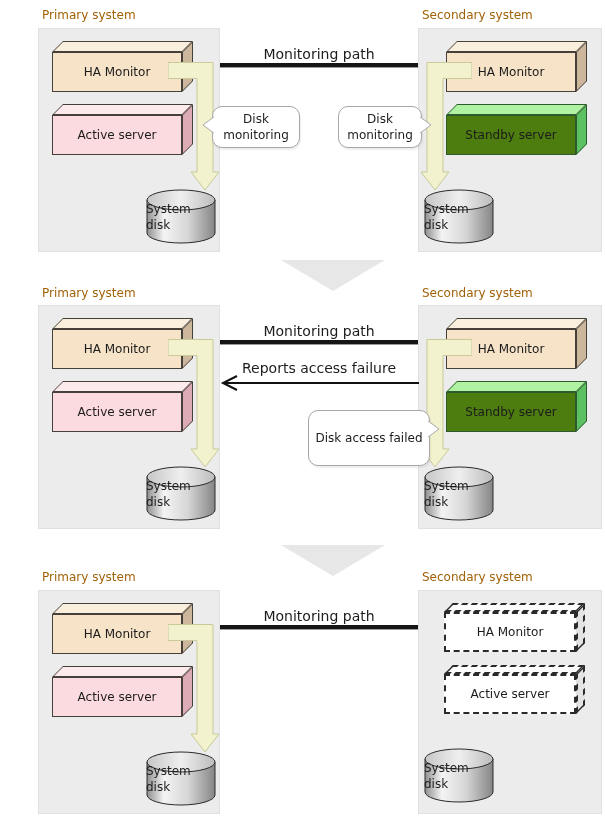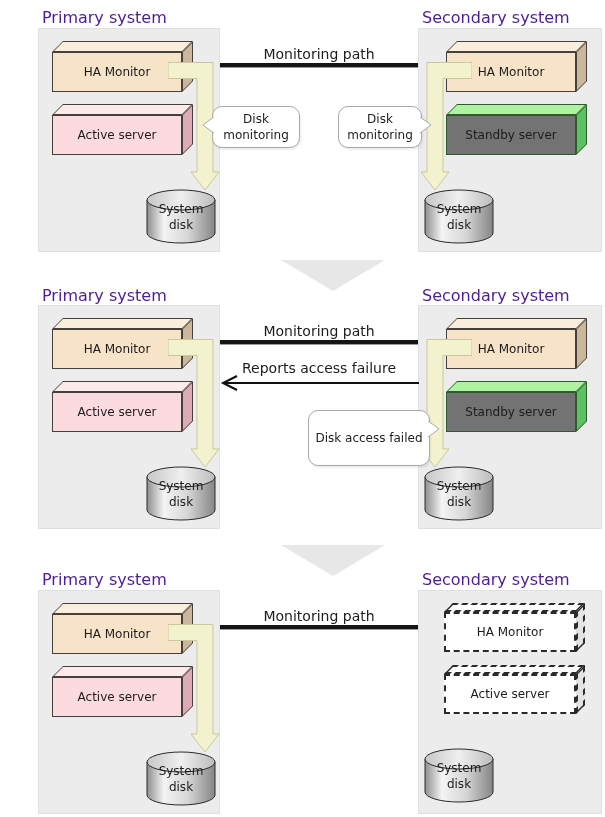--- a/index.html
+++ b/index.html
@@ -5,46 +5,46 @@
   html,body { margin:0; padding:0; background:#fff; }
   .stage {
     position:relative; width:605px; height:817px; background:#ffffff;
     font-family:"DejaVu Sans","Liberation Sans",sans-serif; color:#1c1c1c;
     overflow:hidden;
   }
   .abs { position:absolute; }
 
   
   .syspanel { position:absolute; width:180px; height:222px; background:#ececec; border:1px solid #e0e0e0; z-index:0; }
-  .sys-title { position:absolute; font-size:16px; color:#4c1d95; white-space:nowrap; z-index:1; }
+  .sys-title { position:absolute; font-size:12px; color:#a16207; white-space:nowrap; z-index:1; }
 
   
   .b3 { position:absolute; width:128px; height:38px; border:1px solid #45413a;
         display:flex; align-items:center; justify-content:center; z-index:2; }
   .b3 .lbl { position:relative; font-size:12px; white-space:nowrap; }
   .b3::before { content:""; position:absolute; left:-1px; top:-12px; width:calc(100% + 2px); height:11px;
         border:1px solid #45413a; box-sizing:border-box; transform:skewX(-45deg); transform-origin:0 100%; }
   .b3::after { content:""; position:absolute; top:-1px; right:-12px; width:11px; height:calc(100% + 2px);
         border:1px solid #45413a; box-sizing:border-box; transform:skewY(-45deg); transform-origin:0 0; }
   .c-tan   { background:#f6e3c8; }
   .c-tan::before  { background:#f9efdc; }
   .c-tan::after   { background:#cdb79c; }
   .c-pink  { background:#fcdbe0; }
   .c-pink::before { background:#fdeaec; }
   .c-pink::after  { background:#dcabb5; }
-  .c-green { background:#737373; border-color:#2e5b2e; }
+  .c-green { background:#4d7c0f; border-color:#2e5b2e; }
   .c-green::before{ background:#aef2a2; border-color:#2e5b2e; }
   .c-green::after { background:#5cc163; border-color:#2e5b2e; }
   .b3.dash { width:128px; height:36px; border:2px dashed #2a2a2a; background:#ffffff; }
   .b3.dash::before { left:-2px; top:-11px; width:calc(100% + 4px); height:9px; border:2px dashed #2a2a2a; background:#fcfcfc; }
   .b3.dash::after  { top:-2px; right:-11px; width:9px; height:calc(100% + 4px); border:2px dashed #2a2a2a; background:#e3e3e3; }
 
   
   .cyl { position:absolute; width:70px; height:56px; z-index:4; }
-  .cyl .cyl-label { position:absolute; left:0; top:13px; width:100%; text-align:center;
+  .cyl .cyl-label { position:absolute; left:0; top:13px; width:100%; 
         font-size:12px; line-height:1.3; color:#1c1c1c; }
 
   
   .mon-label { position:absolute; left:220px; width:198px; text-align:center; font-size:14px; z-index:1; white-space:nowrap; }
   .mon-line  { position:absolute; left:220px; width:198px; height:4px; background:#151515; border-bottom:1px solid #9a9a9a; z-index:1; }
 
   .flow-arrow { position:absolute; z-index:3; }
   .rep-arrow  { position:absolute; z-index:1; }
   .chev { position:absolute; z-index:0; }
 

